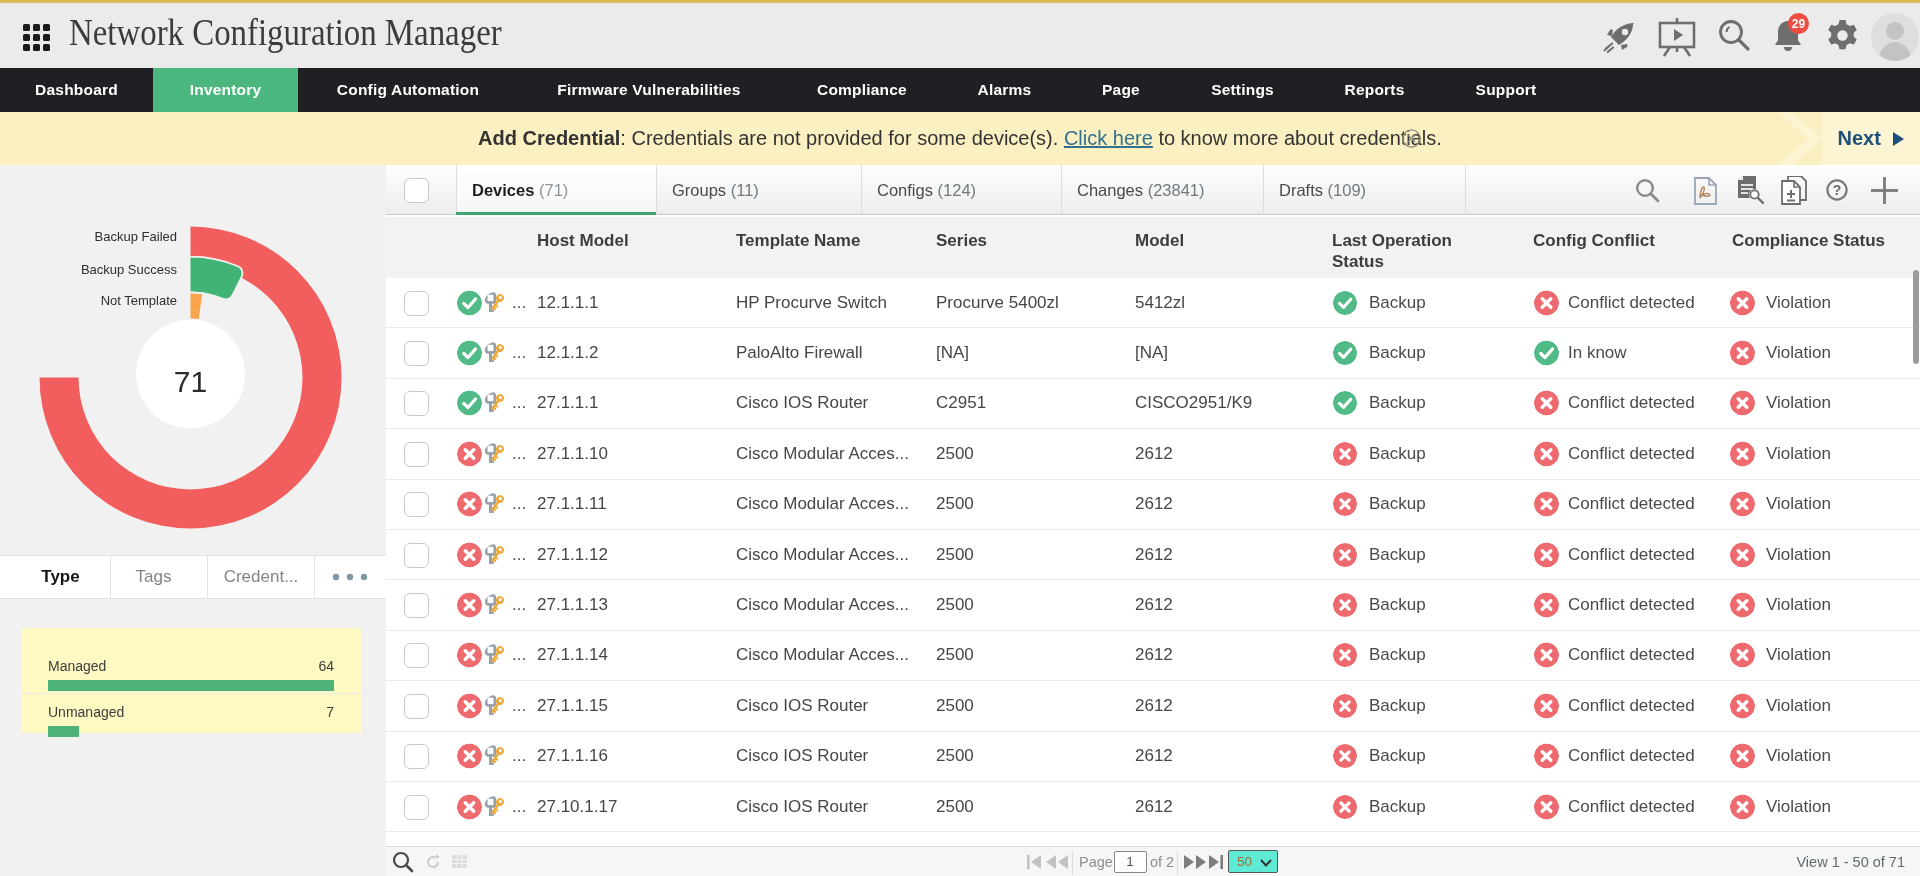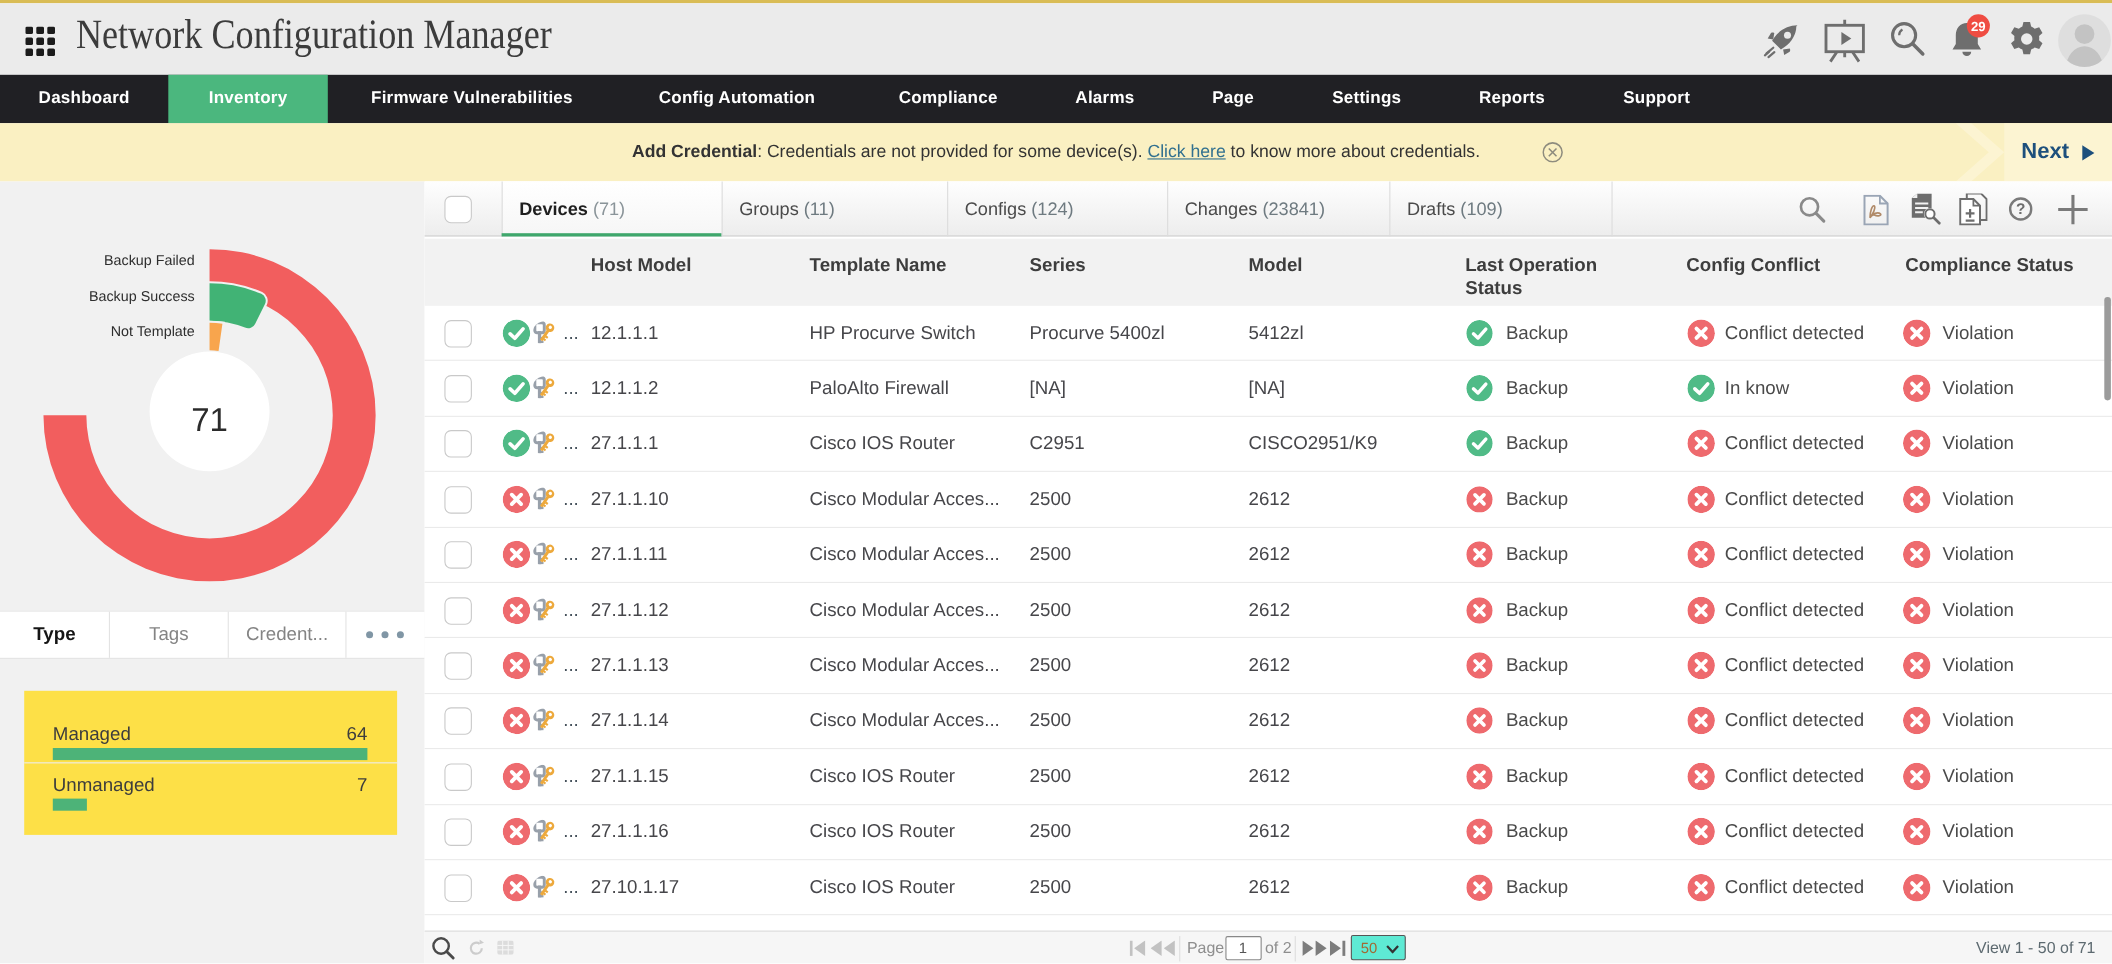--- a/index.html
+++ b/index.html
@@ -14,29 +14,29 @@
   #header { left:0; top:3px; width:1920px; height:64.5px; background:#ebebeb; }
   #title { left:69px; top:7px; font-family:"Liberation Serif", serif; font-size:38px; color:#3c3c3c; letter-spacing:0px; transform:scaleX(0.865); transform-origin:left center; }
 
   
   #nav { left:0; top:67.5px; width:1920px; height:44.5px; background:#202024; display:flex; }
   #nav .ni { height:100%; display:flex; align-items:center; justify-content:center; color:#fff; font-size:15.5px; font-weight:600; letter-spacing:0.2px; }
   #nav .active { background:#4bb77e; }
 
   
   #banner { left:0; top:112px; width:1920px; height:53px; background:#faf0c2; }
-  #bannertext { left:0; top:0; width:1920px; height:53px; display:flex; align-items:center; justify-content:center; font-size:16px; color:#333; white-space:pre; }
+  #bannertext { left:0; top:0; width:1920px; height:53px; display:flex; align-items:center; justify-content:center; font-size:20px; color:#333; white-space:pre; }
   #nextbtn { right:15px; top:0; height:53px; display:flex; align-items:center; font-size:20px; font-weight:700; color:#1d4f7c; }
 
   
   #sidebar { left:0; top:165px; width:386px; height:711px; background:#f1f1f1; }
   .sdlabel { position:absolute; width:170px; text-align:right; font-size:13px; color:#2e2e2e; }
   #sdtabs { position:absolute; left:0; top:389.5px; width:386px; height:44.5px; background:#fff; border-top:1px solid #e3e3e3; border-bottom:1px solid #e3e3e3; }
   .sdtab { position:absolute; top:0; height:100%; display:flex; align-items:center; justify-content:center; font-size:17px; color:#848484; border-right:1px solid #e3e3e3; }
-  #sdcard { position:absolute; left:22px; top:463px; width:339px; height:131px; background:#fde047; font-size:17px; color:#3d3d3d; }
+  #sdcard { position:absolute; left:22px; top:463px; width:339px; height:105px; background:#fef9c3; font-size:14px; color:#3d3d3d; }
 
   
   #main { left:386px; top:165px; width:1534px; height:711px; background:#fff; }
   #tabrow { position:absolute; left:0; top:0; width:1534px; height:50px; background:linear-gradient(#fefefe,#ededed); border-bottom:1.5px solid #c8c8c8; }
   .mtab { position:absolute; top:0; height:50px; display:flex; align-items:center; padding-left:15px; font-size:16.5px; color:#4a4a4a; border-left:1px solid #dcdcdc; }
   .chk { position:absolute; width:25px; height:25px; background:#fff; border:1px solid #c9c9c9; border-radius:6px; }
   #headband { position:absolute; left:0; top:51.5px; width:1534px; height:61.5px; background:#f2f2f2; }
   .hcol { position:absolute; font-size:17px; font-weight:700; color:#3d3d3d; line-height:21.5px; }
   .row { position:absolute; left:0; width:1534px; height:50.4px; border-bottom:1px solid #eaeaea; }
   .cell { position:absolute; top:50%; transform:translateY(-50%); font-size:17px; color:#46464a; white-space:nowrap; }
@@ -103,22 +103,22 @@
 
   <div class="abs" style="left:1871px;top:10px;width:48px;height:48px;border-radius:50%;background:#dedede;overflow:hidden;">
     <div class="abs" style="left:15px;top:9px;width:18px;height:18px;border-radius:50%;background:#c3c3c3;"></div>
     <div class="abs" style="left:7px;top:29px;width:34px;height:26px;border-radius:50% 50% 0 0/80% 80% 0 0;background:#c3c3c3;"></div>
   </div>
 </div>
 
 <div id="nav" class="abs">
   <div class="ni" style="width:153px">Dashboard</div>
   <div class="ni active" style="width:145px">Inventory</div>
+  <div class="ni" style="width:220px">Config Automation</div>
   <div class="ni" style="width:262px">Firmware Vulnerabilities</div>
-  <div class="ni" style="width:220px">Config Automation</div>
   <div class="ni" style="width:164px">Compliance</div>
   <div class="ni" style="width:121px">Alarms</div>
   <div class="ni" style="width:112px">Page</div>
   <div class="ni" style="width:131px">Settings</div>
   <div class="ni" style="width:133px">Reports</div>
   <div class="ni" style="width:130px">Support</div>
   <svg class="abs" style="left:1890px;top:76px" width="16" height="28" viewBox="0 0 16 28">
     <circle cx="8" cy="4" r="2.6" fill="#fff"></circle>
       <circle cx="8" cy="14" r="2.6" fill="#fff"></circle>
       <circle cx="8" cy="24" r="2.6" fill="#fff"></circle>
@@ -150,21 +150,21 @@
       <path d="M 190.5 293.5 A 84 84 0 0 1 202.2 294.3 L 198.7 319.1 A 59 59 0 0 0 190.5 318.5 Z" fill="#f8a54d"></path>
       <circle cx="190.5" cy="374" r="54.5" fill="#fff"></circle>
       <text x="190.5" y="391.5" font-size="30" fill="#2b2b2b" text-anchor="middle" font-family="Liberation Sans">71</text>
     </g>
   </svg>
   <div class="sdlabel" style="left:7px;top:64px;">Backup Failed</div>
   <div class="sdlabel" style="left:7px;top:97px;">Backup Success</div>
   <div class="sdlabel" style="left:7px;top:128px;">Not Template</div>
 
   <div id="sdtabs">
-    <div class="sdtab" style="left:0;width:100px;color:#151515;font-weight:700;">Type</div>
+    <div class="sdtab" style="left:11px;width:100px;color:#151515;font-weight:700;">Type</div>
     <div class="sdtab" style="left:100px;width:108px;">Tags</div>
     <div class="sdtab" style="left:208px;width:107px;">Credent...</div>
     <div class="sdtab" style="left:315px;width:70px;border-right:none;">
       <svg width="36" height="8" viewBox="0 0 36 8">
           <circle cx="4" cy="4" r="3.2" fill="#8096a5"></circle>
           <circle cx="18" cy="4" r="3.2" fill="#8096a5"></circle>
           <circle cx="32" cy="4" r="3.2" fill="#8096a5"></circle>
         </svg>
     </div>
   </div>

